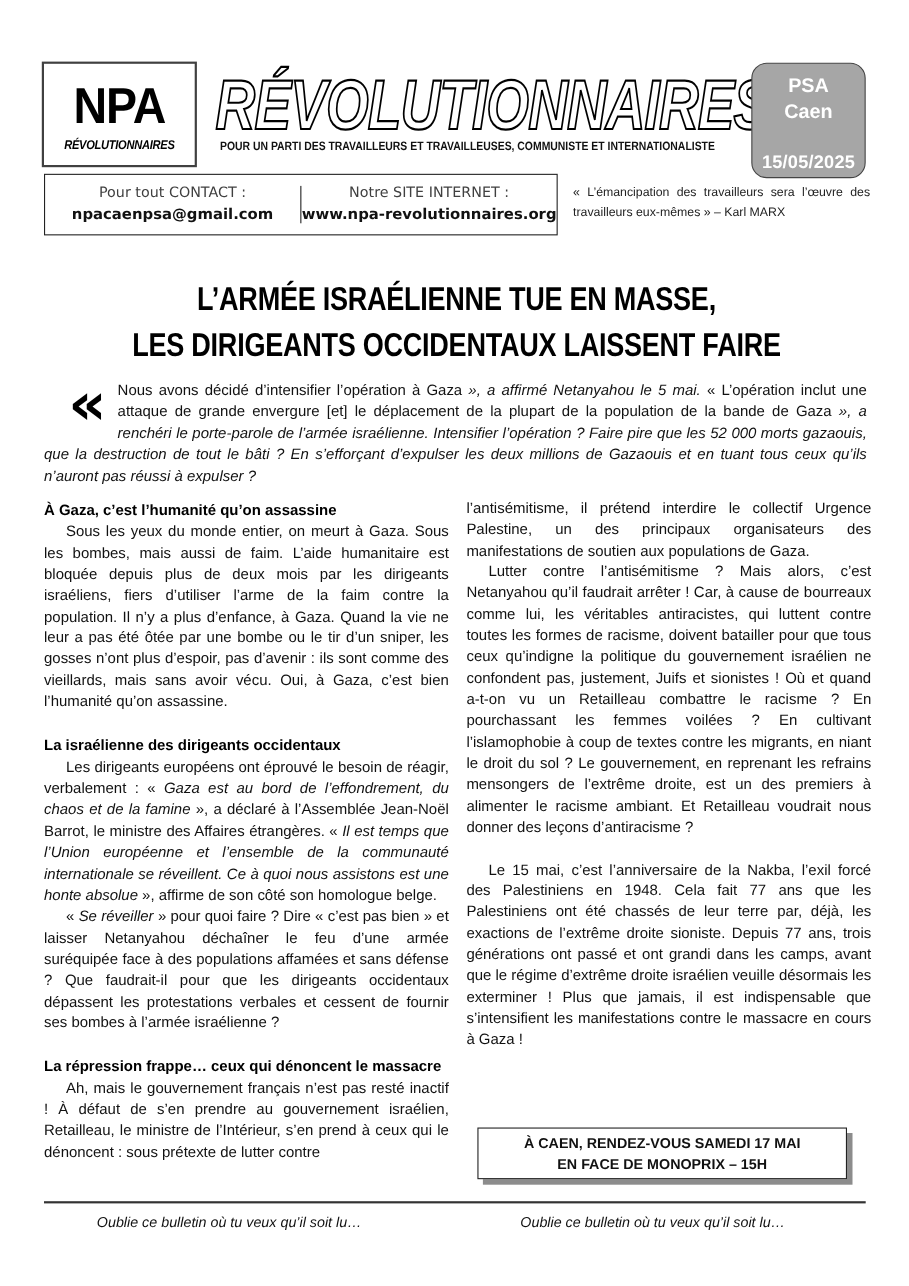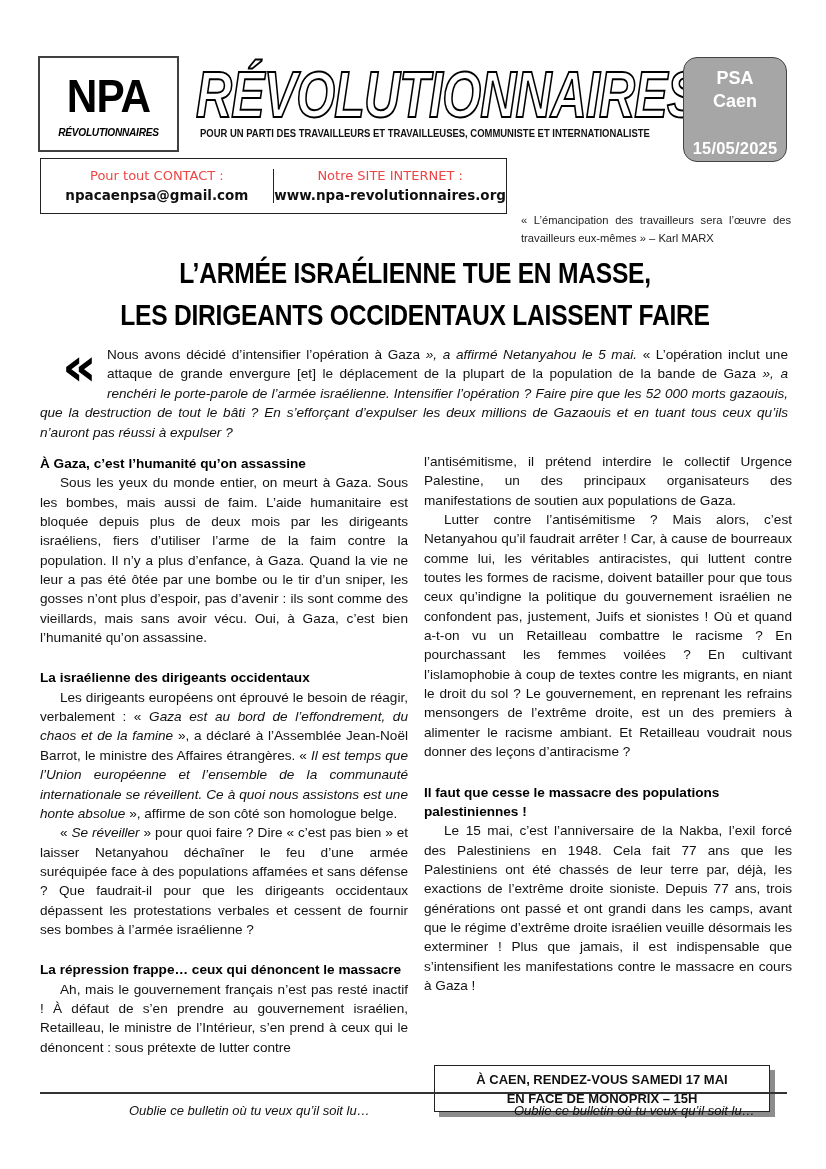--- a/index.html
+++ b/index.html
@@ -13,45 +13,45 @@
   .masthead { position: absolute; left: 196px; top: 64px; width: 474px; height: 62px; }
   .masthead-title { font-family: "Liberation Sans", sans-serif; font-style: italic; font-weight: bold; font-size: 64px; line-height: 62px; color: #fff; -webkit-text-stroke: 2px #000; letter-spacing: -1px; transform: scaleX(0.78); transform-origin: left top; white-space: nowrap; }
   .tagline { position: absolute; left: 200px; top: 127px; width: 470px; font-family: "Liberation Sans", sans-serif; font-size: 11px; font-weight: bold; white-space: nowrap; transform: scaleX(0.86); transform-origin: left top; color: #111; }
 
   .badge { position: absolute; left: 683px; top: 57px; width: 104px; height: 105px; background: #a6a6a6; border: 1.5px solid #444; border-radius: 14px; text-align: center; color: #fff; font-family: "Liberation Sans", sans-serif; font-weight: bold; padding-top: 9px; }
   .badge div { font-size: 18px; line-height: 23px; }
   .badge .date { font-size: 16.5px; letter-spacing: 0.2px; margin-top: 24px; }
 
   .contact-box { position: absolute; left: 40px; top: 158px; width: 467px; height: 56px; border: 1.2px solid #222; display: flex; }
   .contact-col { flex: 1; text-align: center; padding-top: 8px; font-family: "DejaVu Sans", sans-serif; }
-  .contact-col .lbl { font-size: 13px; color: #ef4444; line-height: 18px; }
+  .contact-col .lbl { font-size: 13px; color: #404040; line-height: 18px; }
   .contact-col .val { font-size: 13.5px; font-weight: bold; line-height: 20px; color: #111; }
   .contact-sep { width: 1.5px; background: #222; margin: 10px 0; }
 
-  .marx { position: absolute; left: 521px; top: 166px; width: 270px; font-family: "Liberation Sans", sans-serif; font-size: 11.2px; line-height: 18px; color: #222; text-align: justify; margin-top: 45px; }
+  .marx { position: absolute; left: 521px; top: 166px; width: 270px; font-family: "Liberation Sans", sans-serif; font-size: 11.2px; line-height: 18px; color: #222; text-align: justify; }
 
   .headline { position: absolute; left: 30px; top: 252px; width: 770px; text-align: center; font-family: "Liberation Sans", sans-serif; font-weight: bold; font-size: 30px; line-height: 42px; letter-spacing: -0.3px; color: #000; }
   .headline div { transform: scaleX(0.82); }
 
   .lead { position: absolute; left: 40px; top: 345px; width: 748px; font-family: "Liberation Sans", sans-serif; font-size: 13.6px; line-height: 19.4px; text-align: justify; color: #111; }
   .lead .guillemet { float: left; font-family: "DejaVu Sans", sans-serif; font-weight: bold; font-size: 54px; line-height: 36px; margin: 4px 10px 0 22px; color: #000; }
   .lead i { font-style: italic; }
 
   .col { position: absolute; top: 452px; width: 368px; font-family: "Liberation Sans", sans-serif; font-size: 13.6px; line-height: 19.35px; text-align: justify; color: #111; }
   .col.left { left: 40px; }
   .col.right { left: 424px; }
   .col h3 { font-size: 13.6px; font-weight: bold; line-height: 19.35px; margin-top: 2px; color: #000; text-align: left; }
   .col p { text-indent: 20px; }
   .col p.noindent { text-indent: 0; }
   .col .gap { height: 19px; }
 
-  .rdv { position: absolute; left: 434px; top: 1025px; width: 336px; height: 47px; border: 1.5px solid #222; box-shadow: 5px 5px 0 #8c8c8c; text-align: center; font-family: "Liberation Sans", sans-serif; font-weight: bold; font-size: 13px; line-height: 19px; padding-top: 4px; background: #fff; margin-top: 40px; }
+  .rdv { position: absolute; left: 434px; top: 1025px; width: 336px; height: 47px; border: 1.5px solid #222; box-shadow: 5px 5px 0 #8c8c8c; text-align: center; font-family: "Liberation Sans", sans-serif; font-weight: bold; font-size: 13px; line-height: 19px; padding-top: 4px; background: #fff; }
 
   .footer-rule { position: absolute; left: 40px; top: 1092px; width: 747px; height: 1.5px; background: #333; }
-  .footer-l, .footer-r { position: absolute; top: 1103px; font-family: "Liberation Sans", sans-serif; font-style: italic; font-size: 13px; color: #111; margin-left: 41px; }
+  .footer-l, .footer-r { position: absolute; top: 1103px; font-family: "Liberation Sans", sans-serif; font-style: italic; font-size: 13px; color: #111; }
   .footer-l { left: 88px; }
   .footer-r { left: 473px; }
 </style>
 </head>
 <body>
 
 <div class="npa-box">
   <div class="npa-big">NPA</div>
   <div class="npa-small">RÉVOLUTIONNAIRES</div>
 </div>
@@ -100,21 +100,20 @@
   <p><span>« </span><i>Se réveiller</i><span> » pour quoi faire ? Dire « c’est pas bien » et laisser Netanyahou déchaîner le feu d’une armée suréquipée face à des populations affamées et sans défense ? Que faudrait-il pour que les dirigeants occidentaux dépassent les protestations verbales et cessent de fournir ses bombes à l’armée israélienne ?</span></p>
   <div class="gap"></div>
   <h3>La répression frappe… ceux qui dénoncent le massacre</h3>
   <p>Ah, mais le gouvernement français n’est pas resté inactif ! À défaut de s’en prendre au gouvernement israélien, Retailleau, le ministre de l’Intérieur, s’en prend à ceux qui le dénoncent : sous prétexte de lutter contre</p>
 </div>
 
 <div class="col right">
   <p class="noindent">l’antisémitisme, il prétend interdire le collectif Urgence Palestine, un des principaux organisateurs des manifestations de soutien aux populations de Gaza.</p>
   <p>Lutter contre l’antisémitisme ? Mais alors, c’est Netanyahou qu’il faudrait arrêter ! Car, à cause de bourreaux comme lui, les véritables antiracistes, qui luttent contre toutes les formes de racisme, doivent batailler pour que tous ceux qu’indigne la politique du gouvernement israélien ne confondent pas, justement, Juifs et sionistes ! Où et quand a-t-on vu un Retailleau combattre le racisme ? En pourchassant les femmes voilées ? En cultivant l’islamophobie à coup de textes contre les migrants, en niant le droit du sol ? Le gouvernement, en reprenant les refrains mensongers de l’extrême droite, est un des premiers à alimenter le racisme ambiant. Et Retailleau voudrait nous donner des leçons d’antiracisme ?</p>
   <div class="gap"></div>
-  <h3>Il faut que cesse le massacre des populations palestiniennes !</h3>
   <p>Le 15 mai, c’est l’anniversaire de la Nakba, l’exil forcé des Palestiniens en 1948. Cela fait 77 ans que les Palestiniens ont été chassés de leur terre par, déjà, les exactions de l’extrême droite sioniste. Depuis 77 ans, trois générations ont passé et ont grandi dans les camps, avant que le régime d’extrême droite israélien veuille désormais les exterminer ! Plus que jamais, il est indispensable que s’intensifient les manifestations contre le massacre en cours à Gaza !</p>
 </div>
 
 <div class="rdv">
   <div>À CAEN, RENDEZ-VOUS SAMEDI 17 MAI</div>
   <div>EN FACE DE MONOPRIX – 15H</div>
 </div>
 
 <div class="footer-rule"></div>
 <div class="footer-l">Oublie ce bulletin où tu veux qu’il soit lu…</div>

